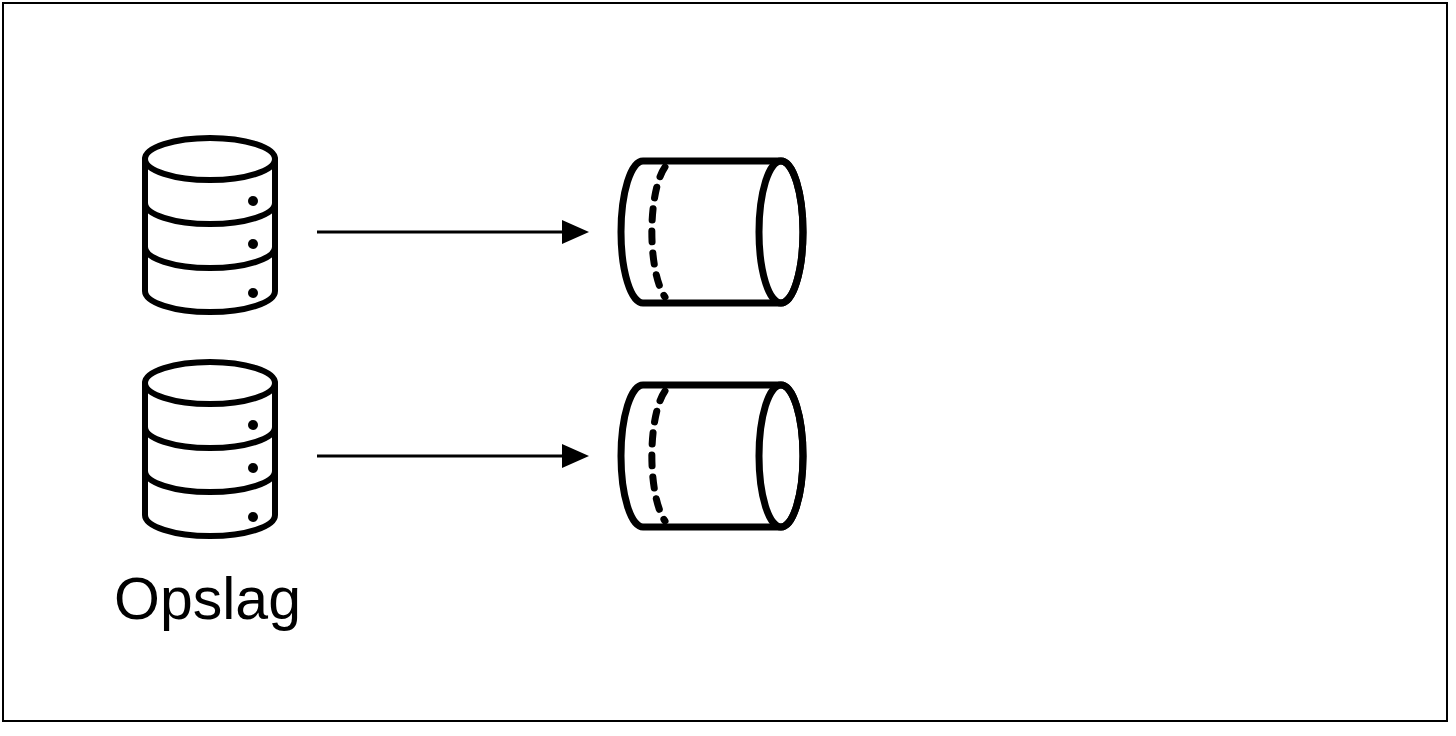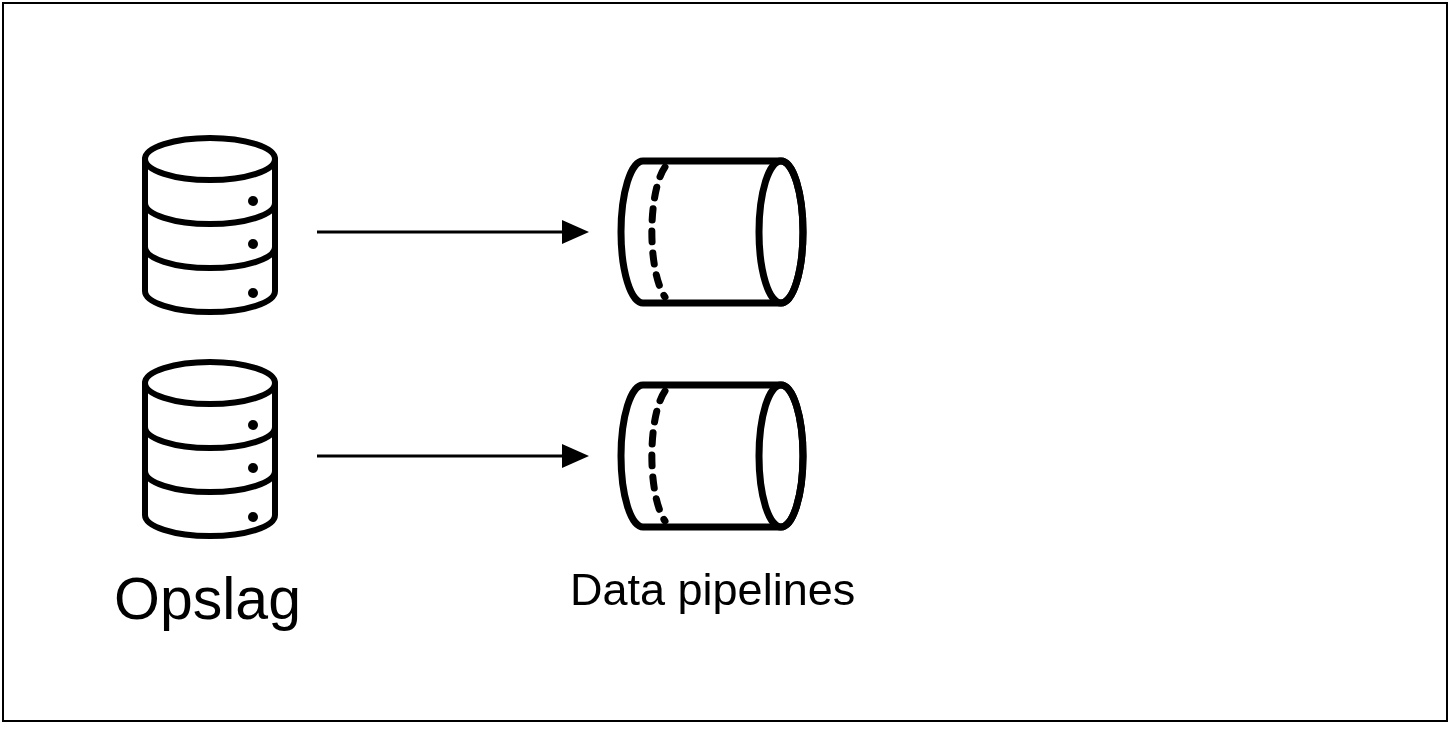--- a/index.html
+++ b/index.html
@@ -131,16 +131,15 @@
         <g fill="none" stroke="#000000" stroke-linecap="round" stroke-linejoin="round">
           <path d="M21,8 L159,8 A22,71 0 0 1 159,150 L21,150 A22,71 0 0 1 21,8 Z" stroke-width="7" fill="#ffffff"></path>
           <ellipse cx="159" cy="79" rx="22" ry="71" stroke-width="7" fill="none"></ellipse>
           <path d="M43,14 A22,71 0 0 0 43,144" stroke-width="7" stroke-dasharray="11 11" fill="none"></path>
         </g>
       </svg>
     </div>
 
     <div class="label" id="label-storage">Opslag</div>
 
-    <div class="label" id="label-pipelines">Data pipelines</div>
 
   </div>
 </div>
 
 </body></html>

